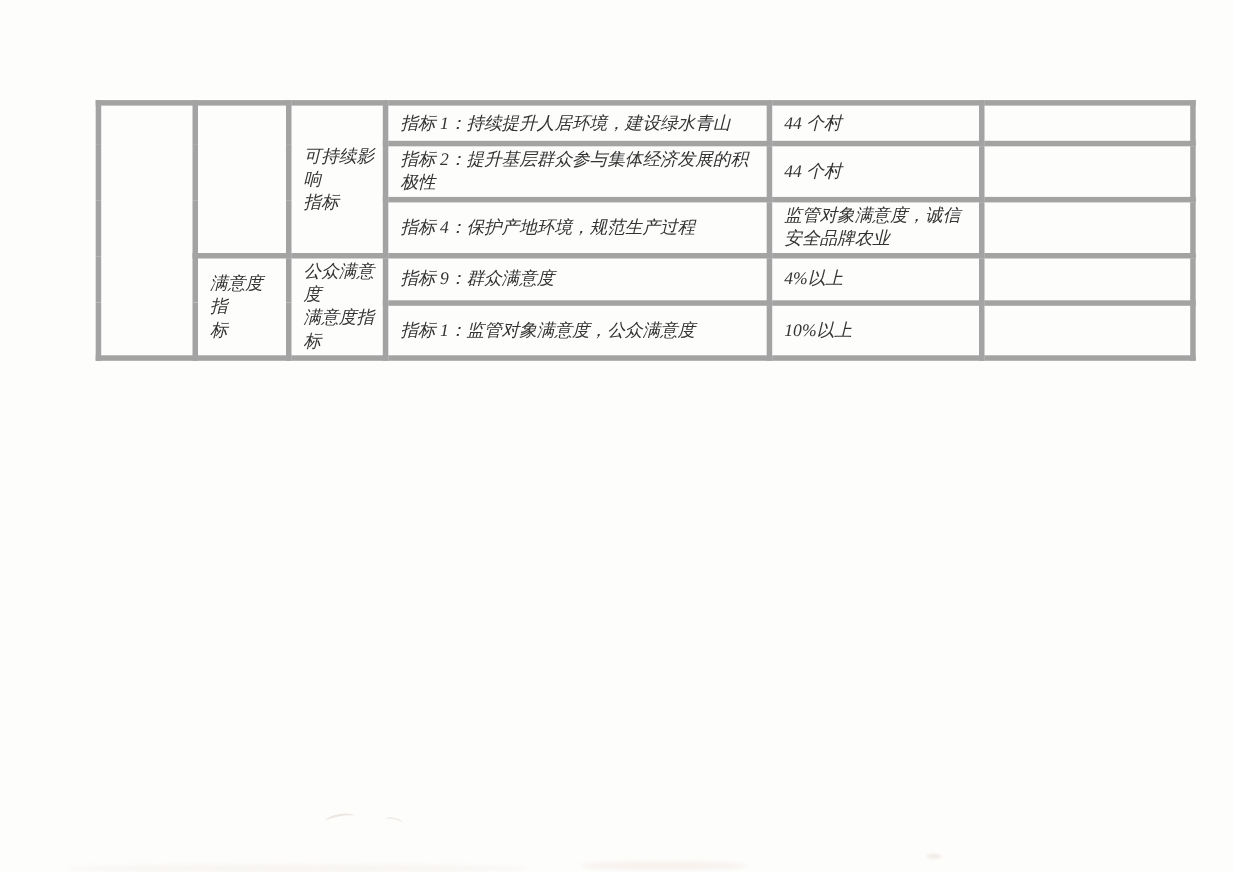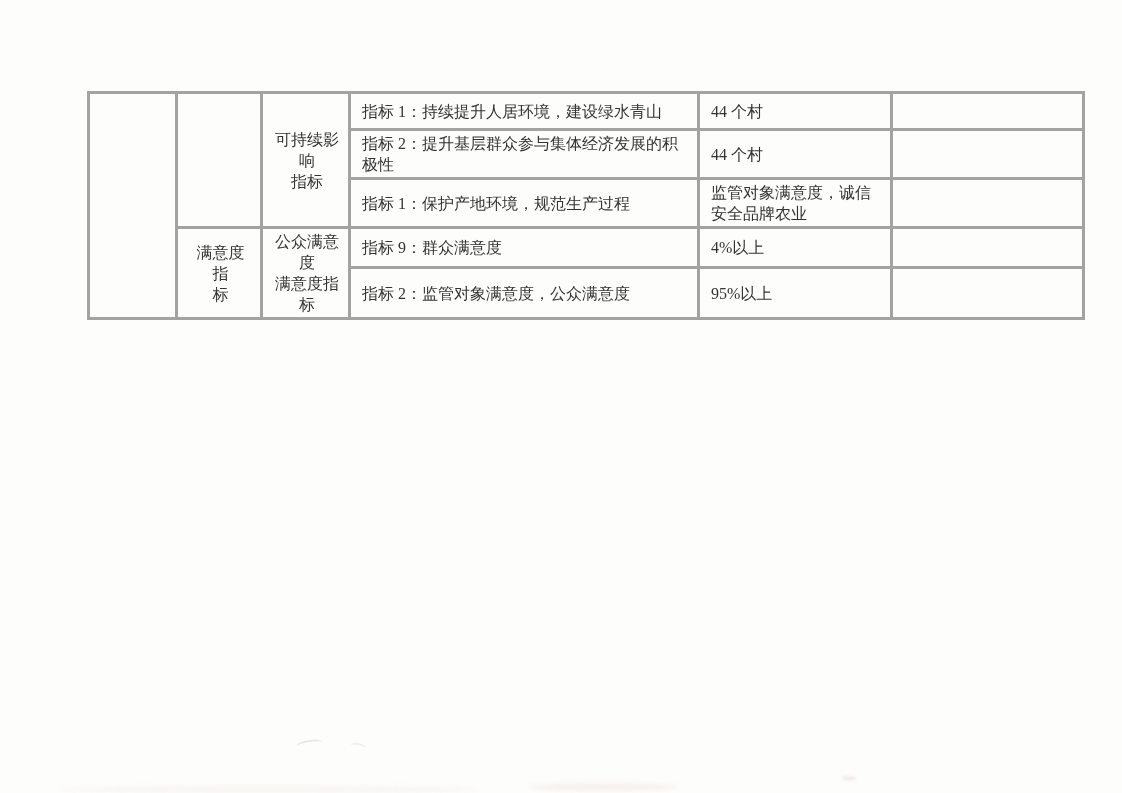--- a/index.html
+++ b/index.html
@@ -20,31 +20,31 @@
   }
   table.perf-table {
     position: absolute;
     left: 87px;
     top: 91px;
     width: 995px;
     border-collapse: collapse;
     table-layout: fixed;
   }
   table.perf-table td {
-    border: 3px solid #a3a3a3;
+    border: 5px solid #a3a3a3;
     font-size: 16px;
     line-height: 21px;
     color: #333333;
     vertical-align: middle;
     padding: 2px 8px 2px 11px;
     overflow: hidden;
     word-break: break-all;
+    font-style: italic;
   }
   td.center-cell {
-    text-align: center;
     padding: 2px 4px;
   }
   td.target-cell {
     padding-left: 9px;
   }
   td.note-cell {
     padding: 2px 4px;
   }
   
   .artifact {
@@ -123,41 +123,41 @@
         <td>指标 1：持续提升人居环境，建设绿水青山</td>
         <td class="target-cell">44 个村</td>
         <td class="note-cell"></td>
       </tr>
       <tr style="height:42px">
         <td>指标 2：提升基层群众参与集体经济发展的积极性</td>
         <td class="target-cell">44 个村</td>
         <td class="note-cell"></td>
       </tr>
       <tr style="height:45px">
-        <td>指标 1：保护产地环境，规范生产过程</td>
+        <td>指标 4：保护产地环境，规范生产过程</td>
         <td class="target-cell">监管对象满意度，诚信安全品牌农业</td>
         <td class="note-cell"></td>
       </tr>
       <tr style="height:28px">
         <td rowspan="2" class="center-cell">
           <div>满意度指</div>
           <div>标</div>
         </td>
         <td rowspan="2" class="center-cell">
           <div>公众满意度</div>
           <div>满意度指</div>
           <div>标</div>
         </td>
         <td>指标 9：群众满意度</td>
         <td class="target-cell">4%以上</td>
         <td class="note-cell"></td>
       </tr>
       <tr style="height:35px">
-        <td>指标 2：监管对象满意度，公众满意度</td>
-        <td class="target-cell">95%以上</td>
+        <td>指标 1：监管对象满意度，公众满意度</td>
+        <td class="target-cell">10%以上</td>
         <td class="note-cell"></td>
       </tr>
     </tbody>
   </table>
 
   <div class="artifact artifact-tick"></div>
   <div class="artifact artifact-tick2"></div>
   <div class="artifact artifact-smudge"></div>
   <div class="artifact artifact-smudge2"></div>
   <div class="artifact artifact-dot"></div>

